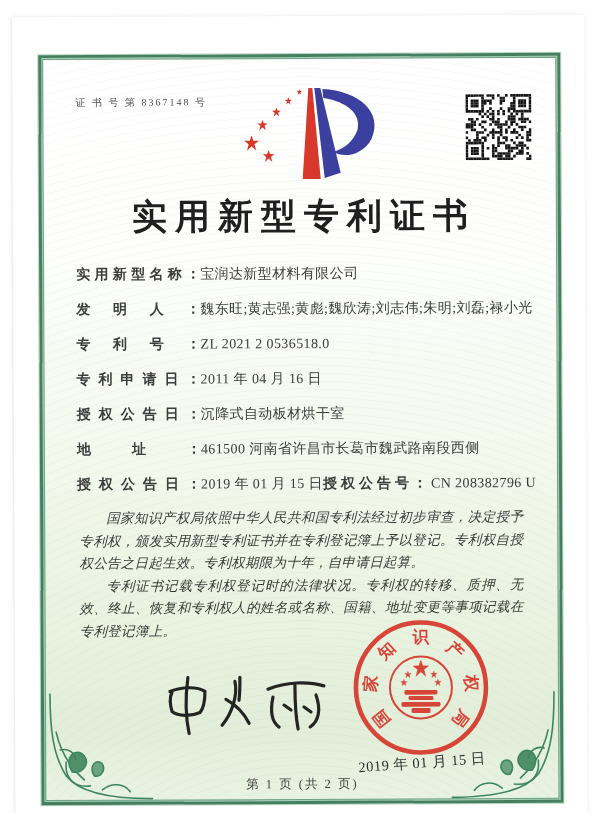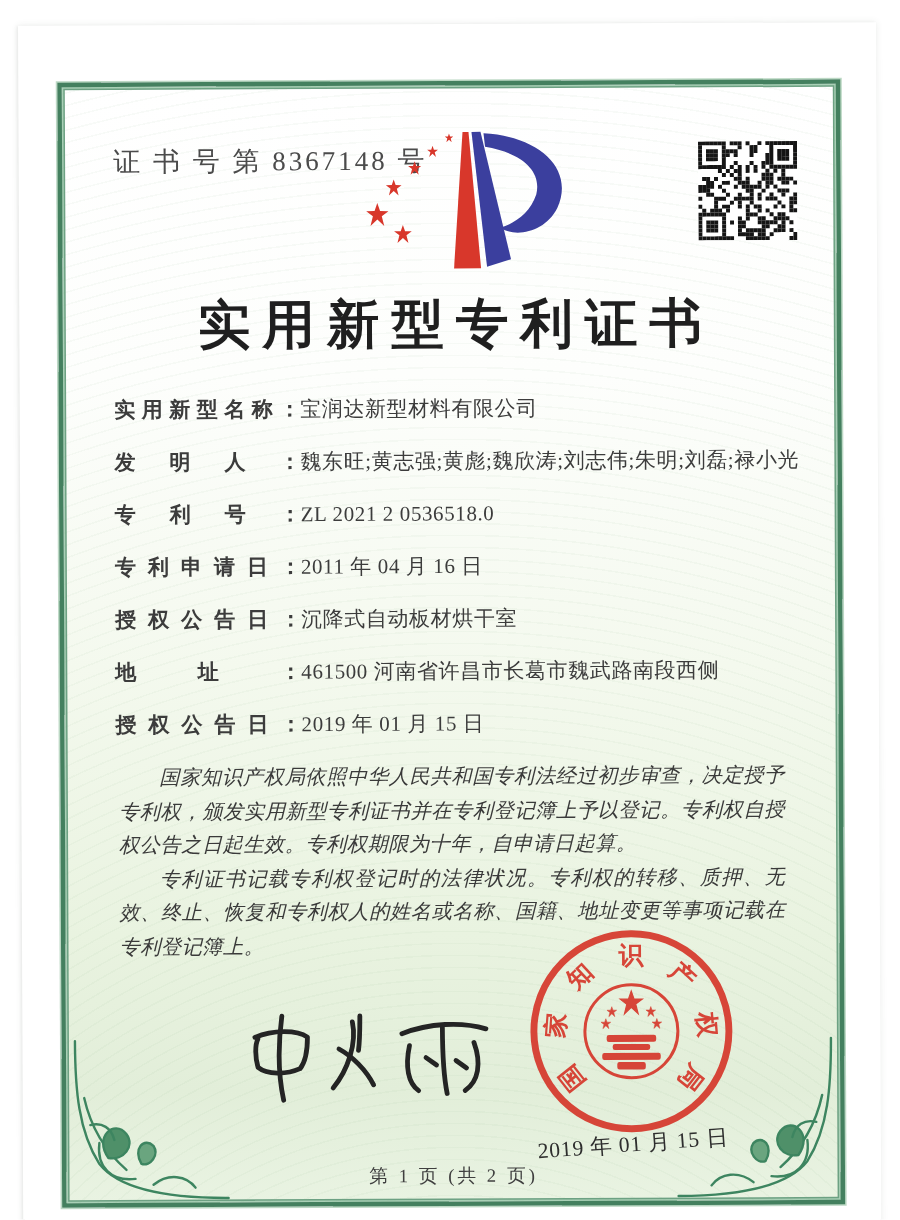--- a/index.html
+++ b/index.html
@@ -18,21 +18,21 @@
     position:absolute;left:26px;top:38px;width:516px;height:744px;
     border:3px solid #44805f;
     box-shadow:inset 0 0 0 1px #a9d0b6, inset 0 0 0 2px #6da183, 0 0 0 1px #bcd8c4;
     background:linear-gradient(180deg,#ffffff 0%,#fdfefc 26%,#f4f9ee 52%,#e9f3e0 76%,#e2eed9 90%,#e9f3e2 100%);
   }
   .frame::before{
     content:"";position:absolute;inset:0;pointer-events:none;
     background:repeating-radial-gradient(circle at 50% 135%, rgba(110,160,110,0.07) 0 1px, transparent 1px 8px);
     opacity:.7;
   }
-  .cert-no{position:absolute;left:34px;top:38px;font-size:18px;letter-spacing:2px;color:#4b4b4b;text-align:center;}
+  .cert-no{position:absolute;left:34px;top:38px;font-size:10px;letter-spacing:2px;color:#4b4b4b;text-align:center;}
   .logo{position:absolute;left:196px;top:24px;width:162px;height:108px;}
   .qr{position:absolute;left:424px;top:38px;width:66px;height:66px;background:#fff;}
   .title{
     position:absolute;left:0;top:136px;width:100%;margin:0;text-align:center;
     font-size:35px;font-weight:700;letter-spacing:8px;text-indent:8px;color:#1f1f1f;
   }
   .fields{position:absolute;left:34px;top:206px;right:34px;font-size:14px;color:#3c3c3c;}
   .field-row{line-height:21px;margin-bottom:14px;white-space:nowrap;}
   .field-row.multi{display:flex;}
   .cell1{display:inline-block;width:246px;}
@@ -394,20 +394,21 @@
 
     <div class="fields" id="fields">
         <div class="field-row"><span><span class="flabel">实用新型名称：</span><span class="fvalue">宝润达新型材料有限公司</span></span></div>
         <div class="field-row"><span><span class="flabel">发明人：</span><span class="fvalue">魏东旺;黄志强;黄彪;魏欣涛;刘志伟;朱明;刘磊;禄小光</span></span></div>
         <div class="field-row"><span><span class="flabel">专利号：</span><span class="fvalue">ZL 2021 2 0536518.0</span></span></div>
         <div class="field-row"><span><span class="flabel">专利申请日：</span><span class="fvalue">2011 年 04 月 16 日</span></span></div>
         <div class="field-row"><span><span class="flabel">授权公告日：</span><span class="fvalue">沉降式自动板材烘干室</span></span></div>
         <div class="field-row"><span><span class="flabel">地址：</span><span class="fvalue">461500 河南省许昌市长葛市魏武路南段西侧</span></span></div>
         <div class="field-row multi">
           <span class="cell1"><span class="flabel">授权公告日：</span><span class="fvalue">2019 年 01 月 15 日</span></span>
+          <span><span class="flabel w2">授权公告号：</span><span class="fvalue">CN 208382796 U</span></span>
         </div>
       </div>
 
     <div class="paras" id="paras">
         <p>国家知识产权局依照中华人民共和国专利法经过初步审查，决定授予专利权，颁发实用新型专利证书并在专利登记簿上予以登记。专利权自授权公告之日起生效。专利权期限为十年，自申请日起算。</p>
         <p>专利证书记载专利权登记时的法律状况。专利权的转移、质押、无效、终止、恢复和专利权人的姓名或名称、国籍、地址变更等事项记载在专利登记簿上。</p>
       </div>
 
 
     <svg class="signature" viewBox="0 0 195 88" aria-hidden="true">

